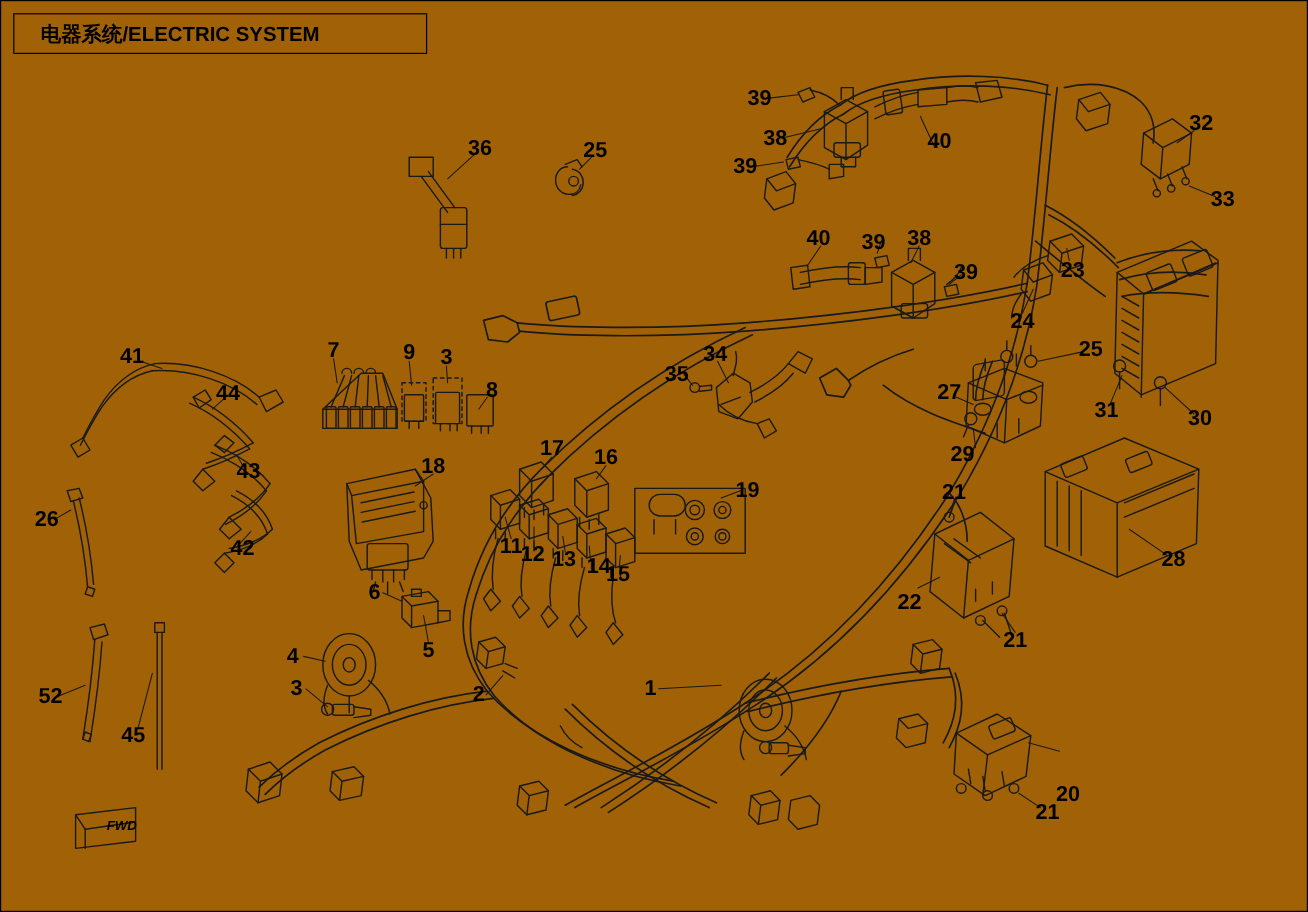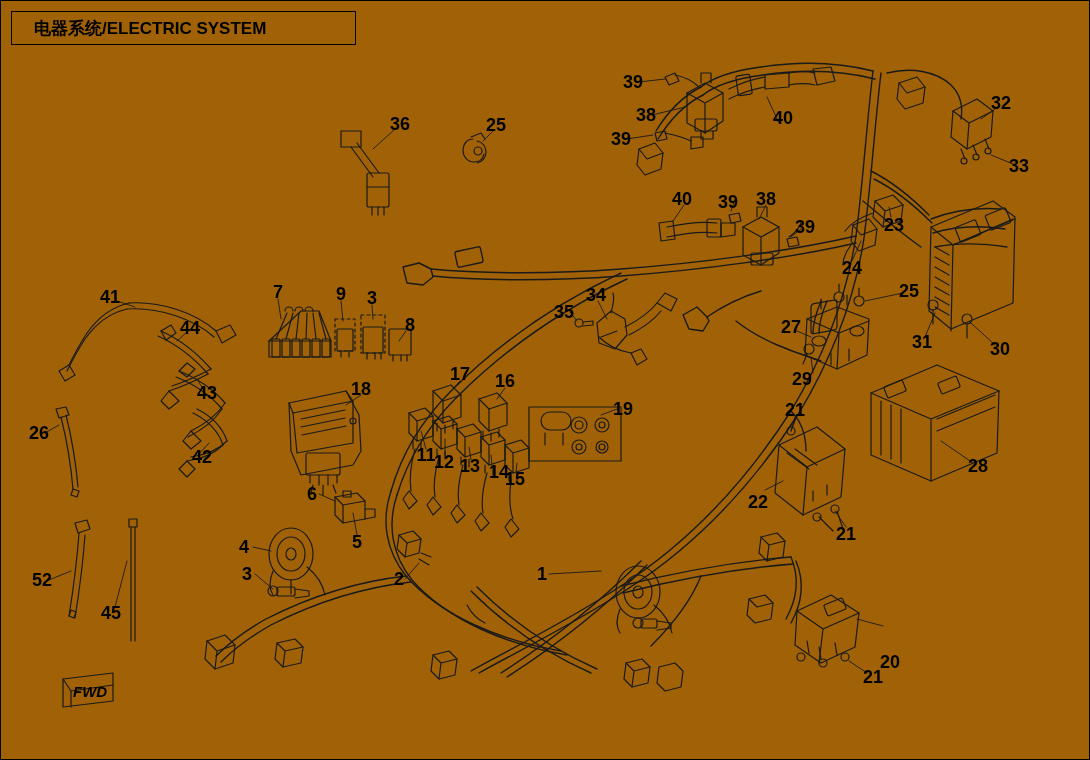--- a/index.html
+++ b/index.html
@@ -48,24 +48,25 @@
   .callout {
     position: absolute;
     font-size: 18px;
     font-weight: bold;
     color: #000;
     white-space: nowrap;
     transform: translate(-50%, -50%);
   }
   .fwd-label {
     position: absolute;
-    font-size: 15px;
+    font-size: 11px;
     font-weight: bold;
     font-style: italic;
     color: #000;
+    margin-left: 16px;
   }
 </style>
 </head>
 <body>
 
 <div id="page">
 
   <div id="title-box">
     <span id="title-text">电器系统/ELECTRIC SYSTEM</span>
   </div>

